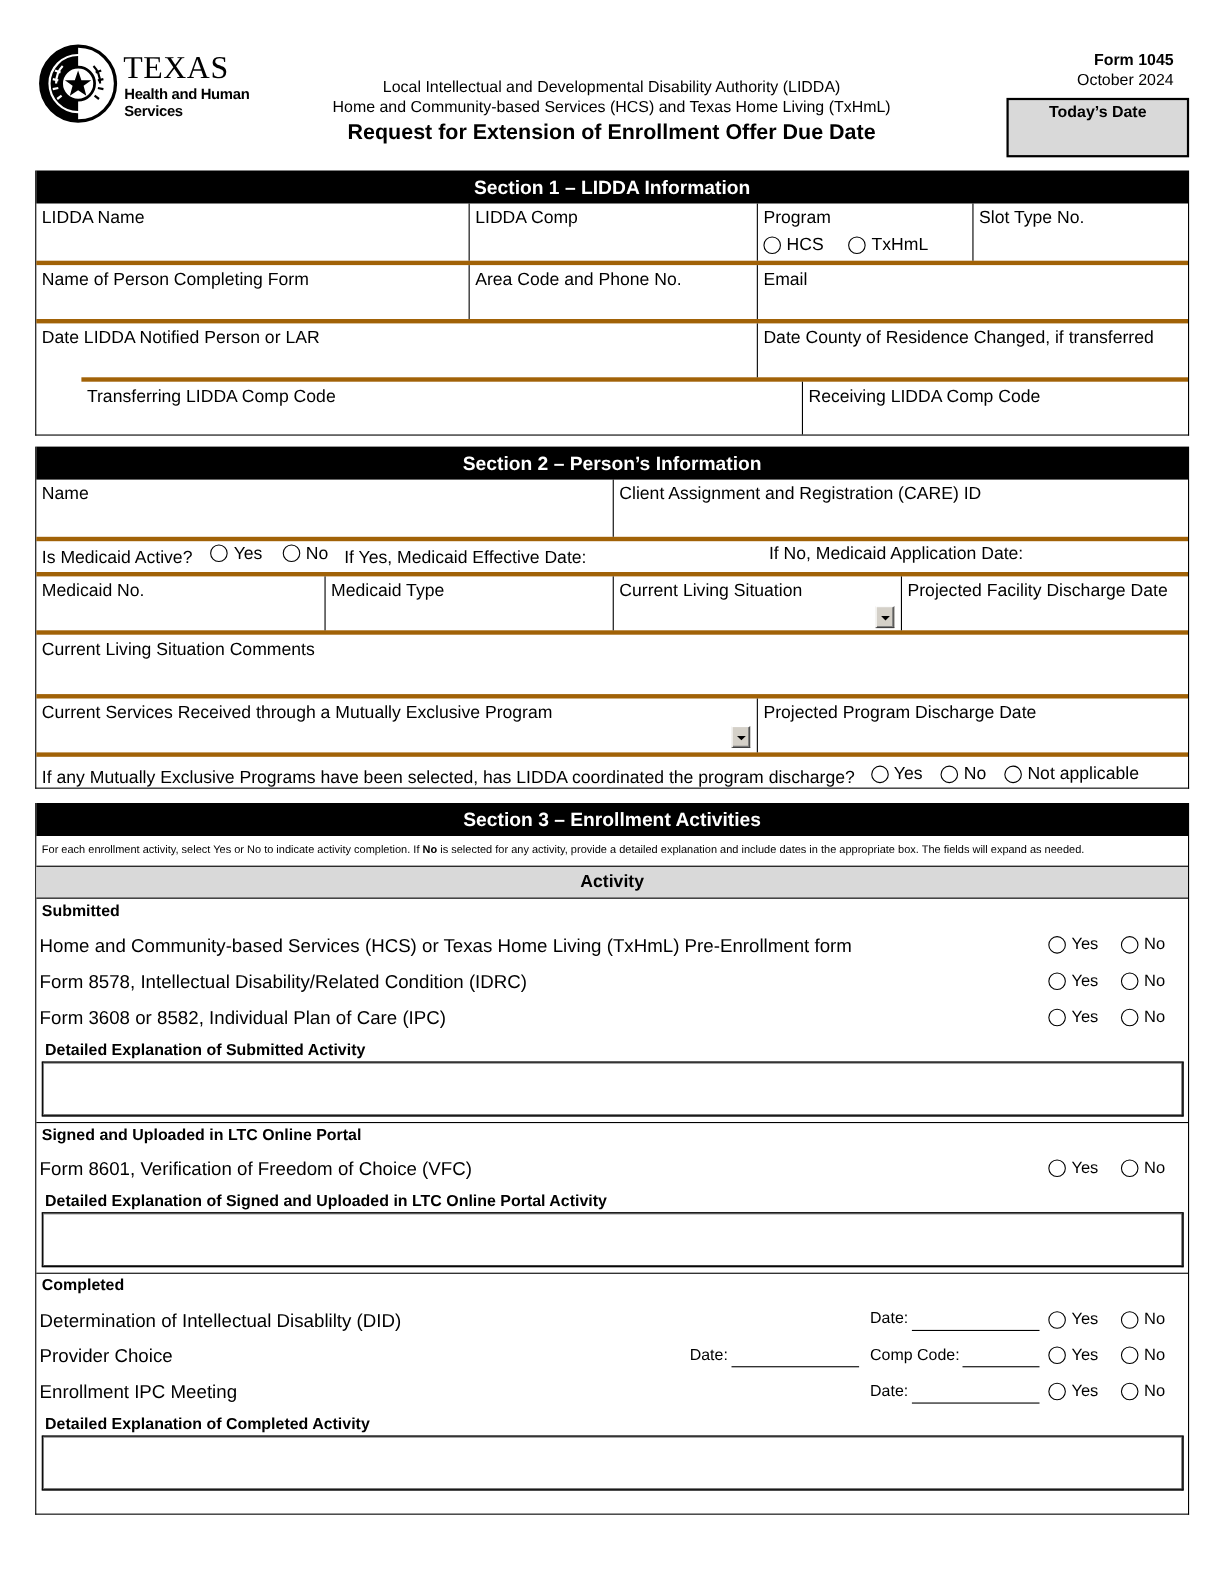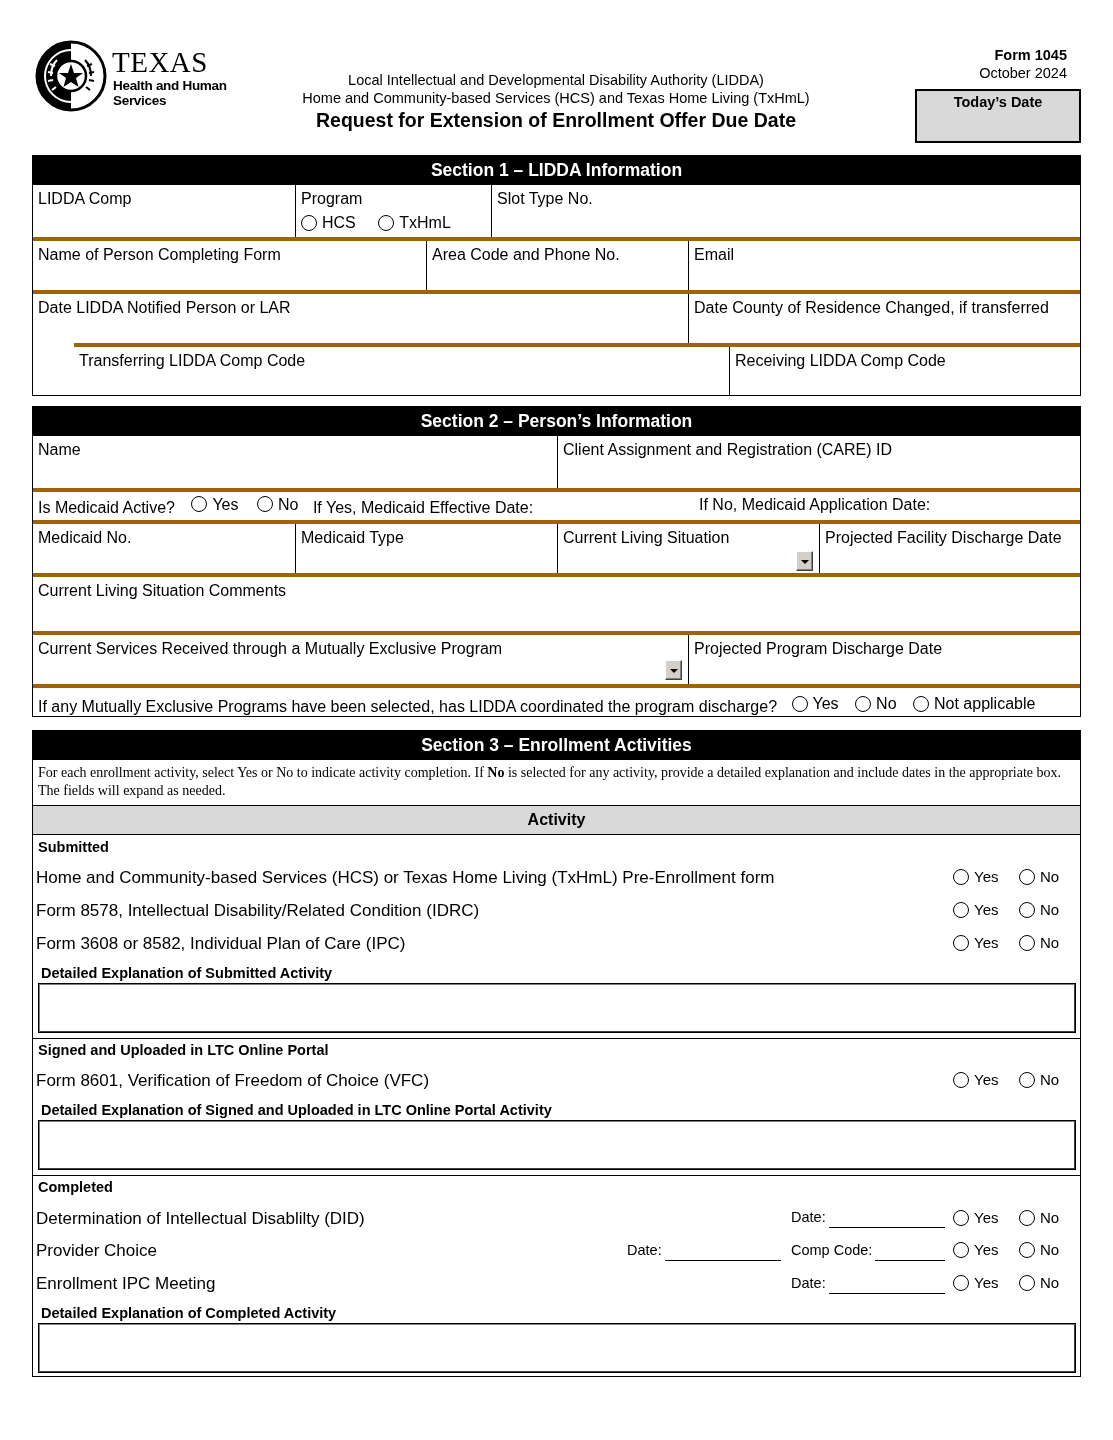--- a/index.html
+++ b/index.html
@@ -34,21 +34,21 @@
   .cell-label { display: block; }
 
   .radio { display: inline-block; width: 16px; height: 16px; border: 1px solid #000; border-radius: 50%; vertical-align: -3px; margin-right: 5px; background: #fff; }
   .opt { display: inline-flex; align-items: center; font-size: 16px; white-space: nowrap; }
   .opt .radio { vertical-align: 0; }
 
   .dropbtn { position: absolute; width: 17px; height: 20px; background: #d4d0c8; border: 1px solid #404040; border-top-color: #fff; border-left-color: #fff; box-shadow: inset -1px -1px 0 #808080; }
   .dropbtn::after { content: ""; position: absolute; left: 4px; top: 8px; border-left: 4px solid transparent; border-right: 4px solid transparent; border-top: 4px solid #000; }
 
   
-  .instr { font-size: 14px; line-height: 18px; padding: 4px 5px 5px 5px; border-top: none; font-family: Liberation Serif, serif; }
+  .instr { font-size: 10px; line-height: 18px; padding: 4px 5px 5px 5px; border-top: none; }
   .activity-head { height: 30px; background: #d9d9d9; border-top: 1px solid #000; border-bottom: 1px solid #000; text-align: center; font-weight: bold; font-size: 16px; line-height: 28px; }
   .grp { position: relative; }
   .grp-title { position: absolute; left: 5px; font-weight: bold; font-size: 14.5px; }
   .act-label { position: absolute; left: 3px; font-size: 17px; }
   .yn { position: absolute; left: 920px; font-size: 15px; display: flex; }
   .yn .opt { font-size: 15px; }
   .yn .opt:first-child { width: 66px; }
   .yn .radio { width: 16px; height: 16px; }
   .expl-title { position: absolute; left: 8px; font-weight: bold; font-size: 14.5px; }
   .expl-box { position: absolute; left: 5px; width: 1038px; height: 50px; border: 2px solid #808080; border-right-color: #404040; border-bottom-color: #404040; outline: 1px solid #000; outline-offset: -1px; background: #fff; }
@@ -99,20 +99,23 @@
   <div>October 2024</div>
 </div>
 
 <div class="abs today-box">
   <span>Today’s Date</span>
 </div>
 
 <div class="section" style="top:155px;">
   <div class="sec-head">Section 1 – LIDDA Information</div>
   <div class="row" style="height:52px;border-top:none;">
+    <div class="cell" style="width:393px;">
+      <span class="cell-label">LIDDA Name</span>
+    </div>
     <div class="cell" style="width:262px;">
       <span class="cell-label">LIDDA Comp</span>
     </div>
     <div class="cell" style="width:196px;">
       <span class="cell-label">Program</span>
       <div style="margin-top:5px;">
         <span class="opt" style="margin-right:18px;">
             <span class="radio"></span>
             <span>HCS</span>
           </span>

